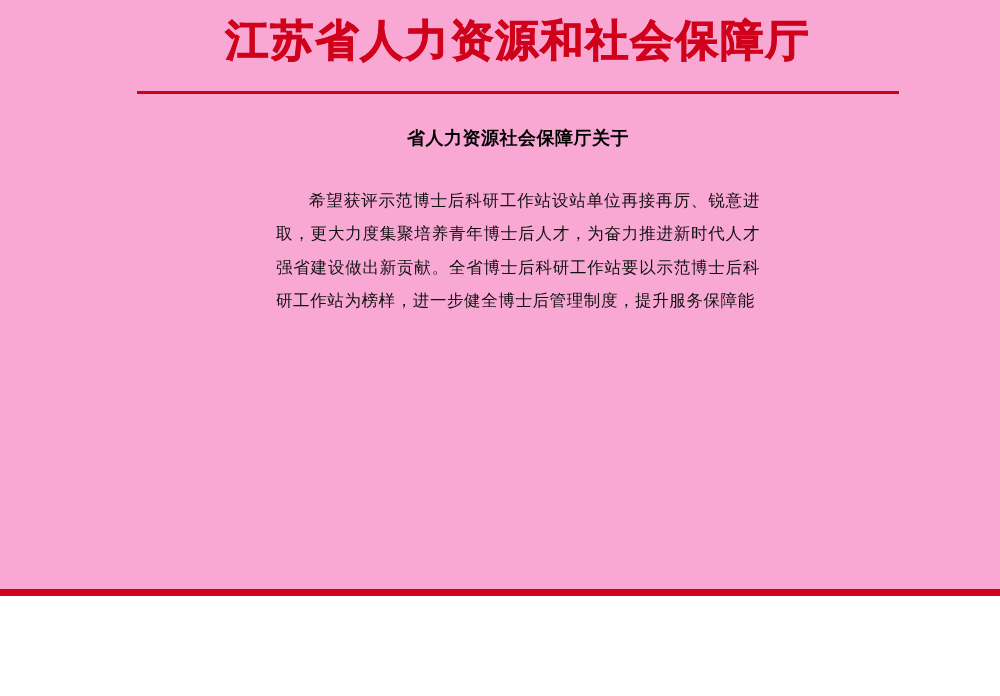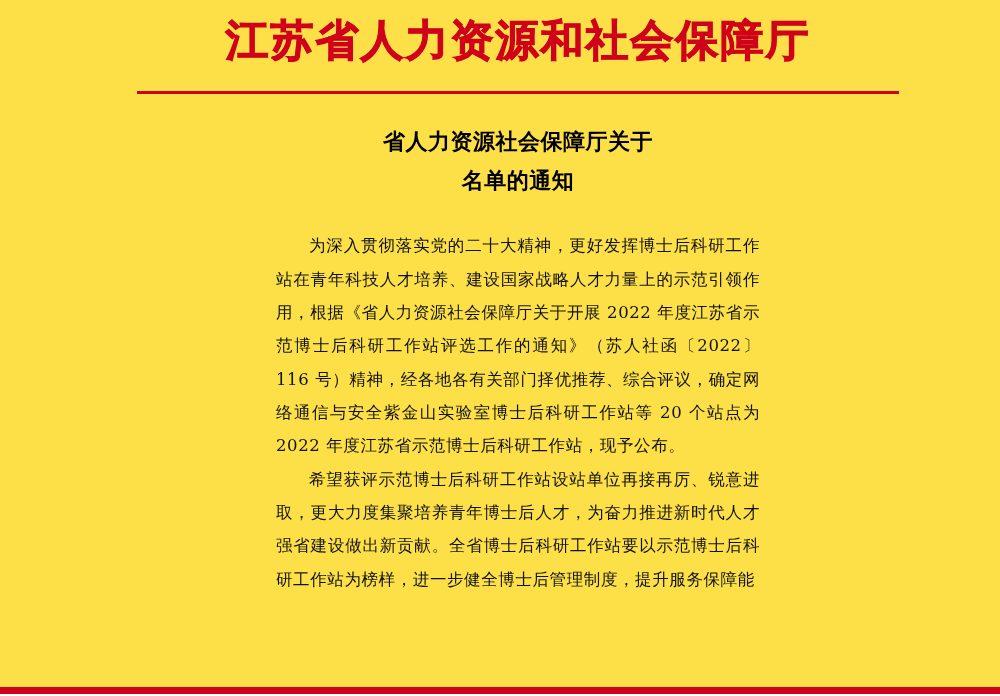--- a/index.html
+++ b/index.html
@@ -10,22 +10,22 @@
   body {
     width: 1000px;
     height: 696px;
     overflow: hidden;
     font-family: "DejaVu Serif", "Liberation Serif", serif;
     color: #1a1a1a;
   }
   .page {
     position: relative;
     width: 1000px;
-    height: 694px;
-    background: #fde047;
+    height: 596px;
+    background: #f9a8d4;
     box-sizing: border-box;
     padding-left: 36px;
   }
 
   
   .masthead {
     text-align: center;
     padding-top: 16px;
   }
   .masthead-title {
@@ -53,21 +53,21 @@
     font-size: 14.5px;
     letter-spacing: 0.5px;
     color: #111;
   }
 
   
   .doc-title {
     margin-top: 28px;
     text-align: center;
     font-weight: bold;
-    font-size: 22px;
+    font-size: 18px;
     line-height: 1.75;
     letter-spacing: 0.5px;
     color: #000;
   }
   .doc-title .line {
     display: block;
     white-space: nowrap;
   }
 
   
@@ -104,22 +104,20 @@
 <div class="page">
 
   <div class="masthead">
     <div class="masthead-title">江苏省人力资源和社会保障厅</div>
     <div class="masthead-rule"></div>
   </div>
 
 
   <div class="doc-title">
     <span class="line">省人力资源社会保障厅关于</span>
-    <span class="line">名单的通知</span>
   </div>
 
   <div class="body-block">
-    <p class="indent">为深入贯彻落实党的二十大精神，更好发挥博士后科研工作站在青年科技人才培养、建设国家战略人才力量上的示范引领作用，根据《省人力资源社会保障厅关于开展 2022 年度江苏省示范博士后科研工作站评选工作的通知》（苏人社函〔2022〕116 号）精神，经各地各有关部门择优推荐、综合评议，确定网络通信与安全紫金山实验室博士后科研工作站等 20 个站点为 2022 年度江苏省示范博士后科研工作站，现予公布。</p>
     <p class="indent">希望获评示范博士后科研工作站设站单位再接再厉、锐意进取，更大力度集聚培养青年博士后人才，为奋力推进新时代人才强省建设做出新贡献。全省博士后科研工作站要以示范博士后科研工作站为榜样，进一步健全博士后管理制度，提升服务保障能</p>
   </div>
 
   <div class="bottom-bar"></div>
 </div>
 
 </body></html>

